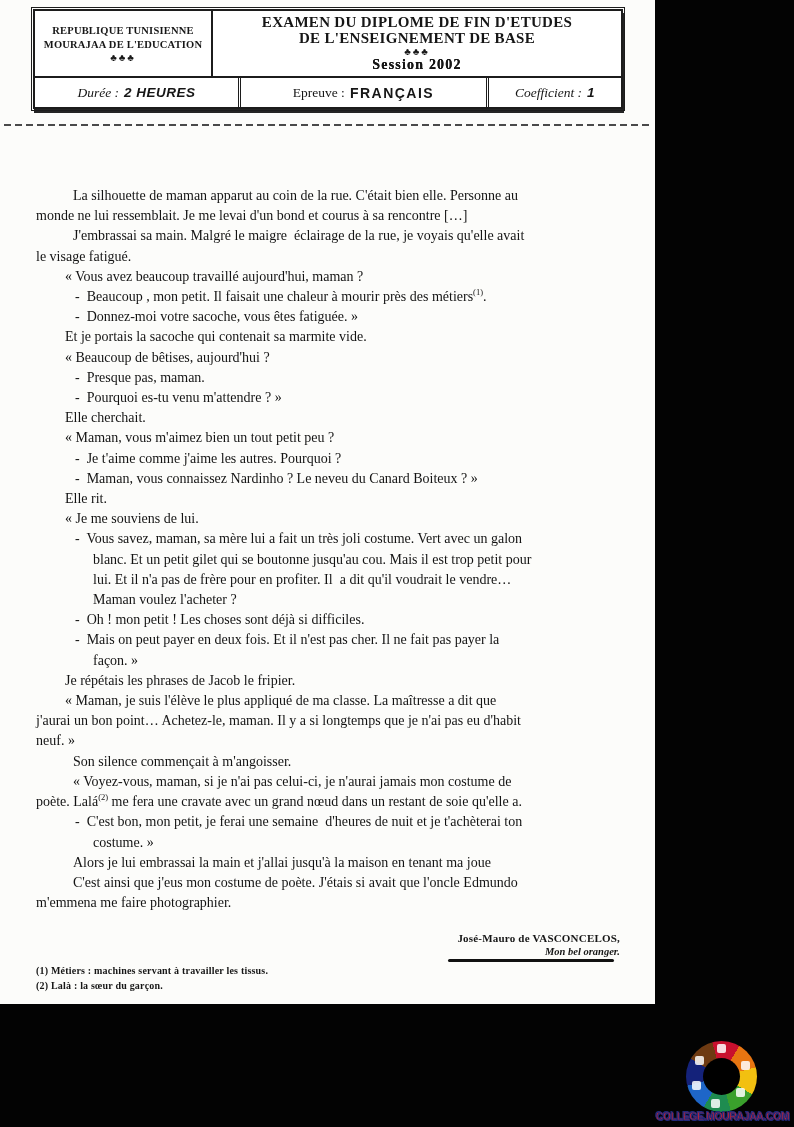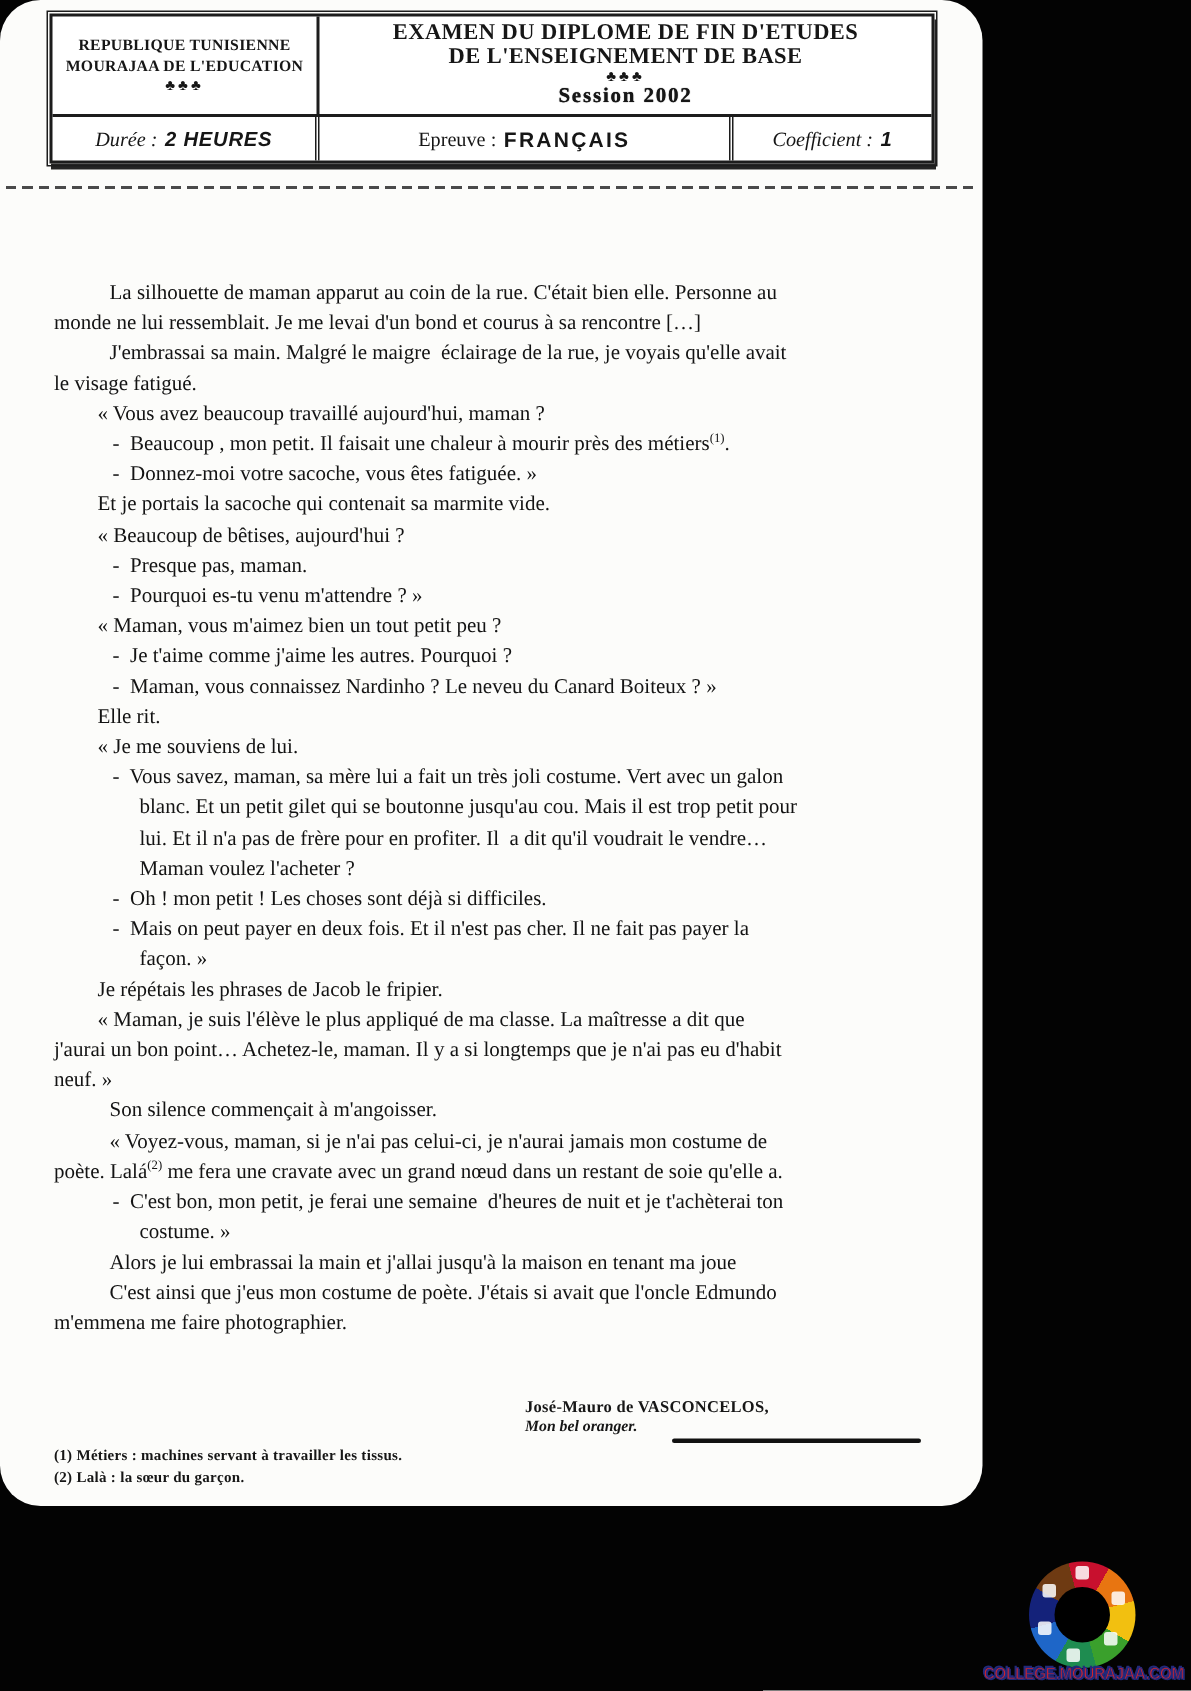--- a/index.html
+++ b/index.html
@@ -4,21 +4,21 @@
 <style>
   html,body{margin:0;padding:0;}
   body{
     width:794px;height:1127px;position:relative;overflow:hidden;
     background:#030303;
     font-family:"Liberation Serif", serif;
   }
   
   .page{
     position:absolute;left:0;top:0;width:655px;height:1004px;
-    background:#fcfcfa;color:#161616;border-radius:27px;
+    background:#fcfcfa;color:#161616;
   }
   
   .header-box{
     position:absolute;left:33px;top:9px;width:590px;height:100px;
     border:2px solid #1c1c1c;outline:1px solid #1c1c1c;outline-offset:1px;
     box-shadow:1px 4px 0 0 #242424;
     background:#fff;display:flex;flex-direction:column;box-sizing:border-box;
   }
   .header-top{display:flex;flex:1;border-bottom:2px solid #1c1c1c;min-height:0;}
   .ministry-cell{
@@ -26,21 +26,21 @@
     display:flex;flex-direction:column;align-items:center;justify-content:center;
     font-weight:bold;font-size:10.5px;letter-spacing:.2px;text-align:center;line-height:14px;
   }
   .title-cell{flex:1;text-align:center;padding-top:3px;line-height:16px;}
   .title-line{font-weight:bold;font-size:15px;letter-spacing:.3px;}
   .title-line2{font-weight:bold;font-size:15px;letter-spacing:.3px;}
   .ornament{font-size:10px;letter-spacing:2px;line-height:11px;}
   .session{font-weight:bold;font-size:14px;letter-spacing:1.2px;text-shadow:0 0 .6px #000;}
   .header-bottom{display:flex;height:29px;}
   .hb-cell{display:flex;align-items:center;justify-content:center;box-sizing:border-box;gap:5px;}
-  .cell-duree{width:178px;border-right:3px double #1c1c1c;}
+  .cell-duree{width:206px;border-right:3px double #1c1c1c;}
   .cell-epreuve{flex:1;border-right:3px double #1c1c1c;}
   .cell-coef{width:132px;}
   .lbl-italic{font-style:italic;font-size:13.5px;}
   .lbl-plain{font-size:13.5px;}
   .val-bold{font-family:"Liberation Sans",sans-serif;font-weight:bold;font-style:italic;font-size:13.5px;letter-spacing:.5px;}
   .val-caps{font-family:"Liberation Sans",sans-serif;font-weight:bold;font-size:14px;letter-spacing:1.5px;}
   
   .rule-dashed{
     position:absolute;left:4px;top:124px;width:646px;height:2px;
     background:repeating-linear-gradient(90deg,#4a4a4a 0 7px,transparent 7px 11px);
@@ -52,21 +52,21 @@
   }
   .line{white-space:pre;}
   .t-par{text-indent:37px;}
   .t-quote{padding-left:29px;}
   .t-dash{padding-left:39px;}
   .t-cont{padding-left:57px;}
   .t-flush{}
   .line sup{font-size:8.5px;line-height:0;vertical-align:super;}
   
   .signature{
-    position:absolute;left:350px;top:932px;width:270px;text-align:left;line-height:13px;
+    position:absolute;left:350px;top:932px;width:270px;text-align:right;line-height:13px;
   }
   .sig-author{font-weight:bold;font-size:11px;letter-spacing:.2px;}
   .sig-work{font-weight:bold;font-style:italic;font-size:10.5px;}
   .sig-rule{position:absolute;left:448px;top:959px;width:166px;height:3px;background:#111;
     border-radius:2px;}
   
   .footnotes{
     position:absolute;left:36px;top:964px;width:500px;
     font-weight:bold;font-size:10px;line-height:14.5px;letter-spacing:.2px;
   }
@@ -124,20 +124,21 @@
       <div class="line t-flush"><span>monde ne lui ressemblait. Je me levai d'un bond et courus à sa rencontre […]</span></div>
       <div class="line t-par"><span>J'embrassai sa main. Malgré le maigre  éclairage de la rue, je voyais qu'elle avait</span></div>
       <div class="line t-flush"><span>le visage fatigué.</span></div>
       <div class="line t-quote"><span>« Vous avez beaucoup travaillé aujourd'hui, maman ?</span></div>
       <div class="line t-dash"><span>-  Beaucoup , mon petit. Il faisait une chaleur à mourir près des métiers</span><sup>(1)</sup><span>.</span></div>
       <div class="line t-dash"><span>-  Donnez-moi votre sacoche, vous êtes fatiguée. »</span></div>
       <div class="line t-quote"><span>Et je portais la sacoche qui contenait sa marmite vide.</span></div>
       <div class="line t-quote"><span>« Beaucoup de bêtises, aujourd'hui ?</span></div>
       <div class="line t-dash"><span>-  Presque pas, maman.</span></div>
       <div class="line t-dash"><span>-  Pourquoi es-tu venu m'attendre ? »</span></div>
+      <div class="line t-quote"><span>Elle cherchait.</span></div>
       <div class="line t-quote"><span>« Maman, vous m'aimez bien un tout petit peu ?</span></div>
       <div class="line t-dash"><span>-  Je t'aime comme j'aime les autres. Pourquoi ?</span></div>
       <div class="line t-dash"><span>-  Maman, vous connaissez Nardinho ? Le neveu du Canard Boiteux ? »</span></div>
       <div class="line t-quote"><span>Elle rit.</span></div>
       <div class="line t-quote"><span>« Je me souviens de lui.</span></div>
       <div class="line t-dash"><span>-  Vous savez, maman, sa mère lui a fait un très joli costume. Vert avec un galon</span></div>
       <div class="line t-cont"><span>blanc. Et un petit gilet qui se boutonne jusqu'au cou. Mais il est trop petit pour</span></div>
       <div class="line t-cont"><span>lui. Et il n'a pas de frère pour en profiter. Il  a dit qu'il voudrait le vendre…</span></div>
       <div class="line t-cont"><span>Maman voulez l'acheter ?</span></div>
       <div class="line t-dash"><span>-  Oh ! mon petit ! Les choses sont déjà si difficiles.</span></div>

